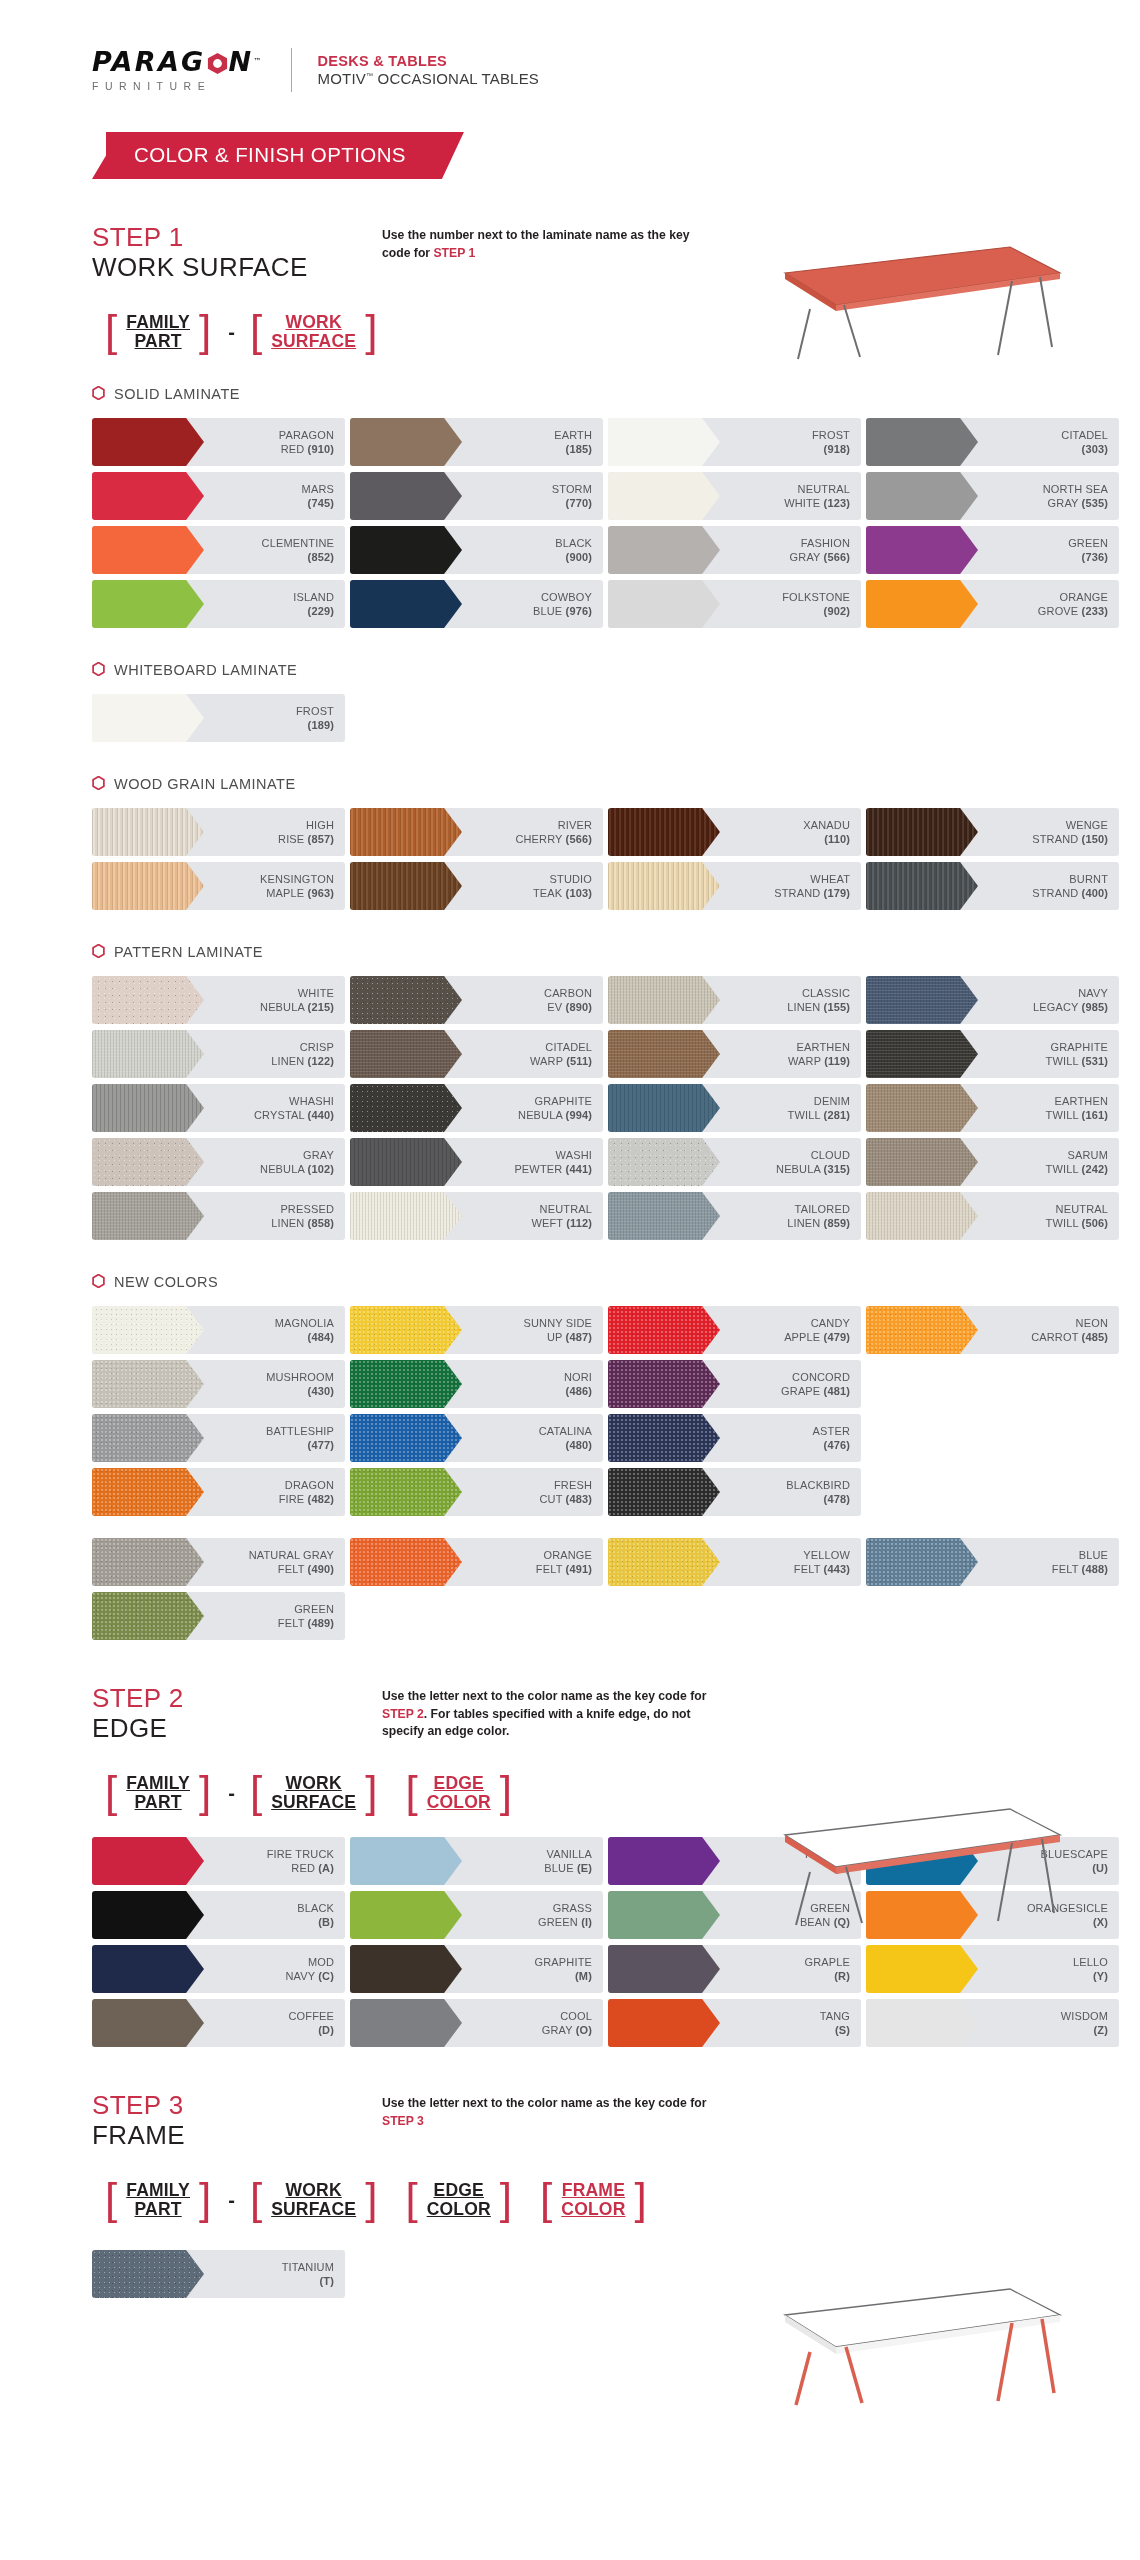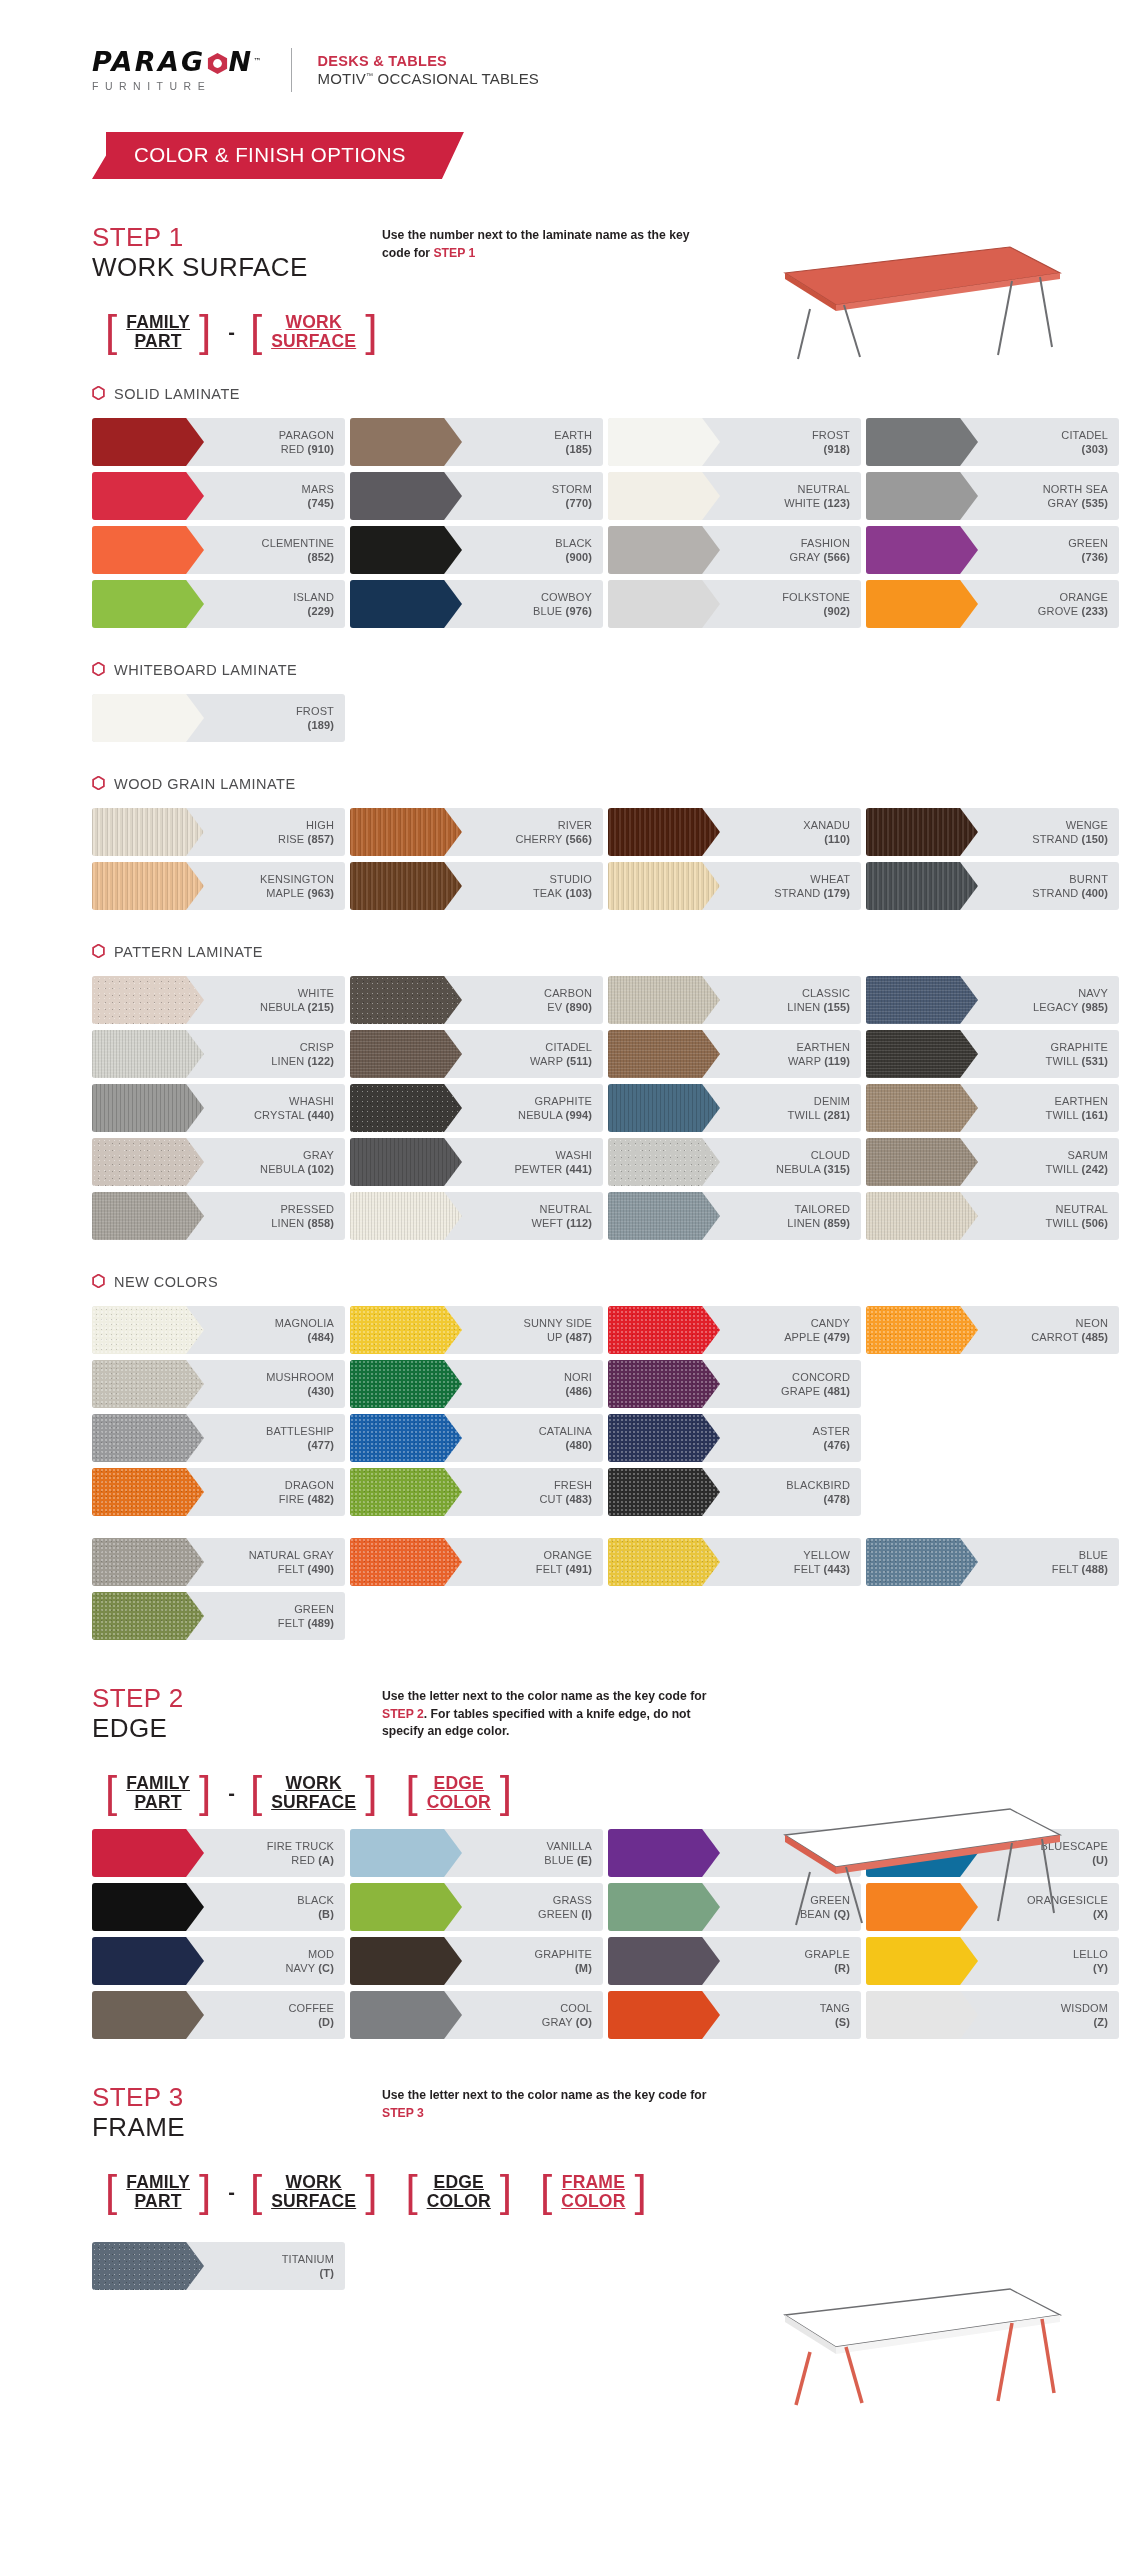--- a/index.html
+++ b/index.html
@@ -529,21 +529,21 @@
         </span>
         <span class="fgroup">
           <span class="brk red">[</span>
           <span class="fwords">
             <span class="red">EDGE</span>
             <span class="red">COLOR</span>
           </span>
           <span class="brk red">]</span>
         </span>
       </div>
-      <div class="grid" style="margin-top: 16px;">
+      <div class="grid" style="margin-top: 24px;">
         <div class="sw">
           <span class="sw-chip " style="background-color:#cd2240"></span>
           <span class="sw-txt"><span>FIRE TRUCK</span><span class="l2"><span>RED</span> <b>(A)</b></span></span>
         </div>
         <div class="sw">
           <span class="sw-chip " style="background-color:#a3c4d6"></span>
           <span class="sw-txt"><span>VANILLA</span><span class="l2"><span>BLUE</span> <b>(E)</b></span></span>
         </div>
         <div class="sw">
           <span class="sw-chip " style="background-color:#6c2d8f"></span>

